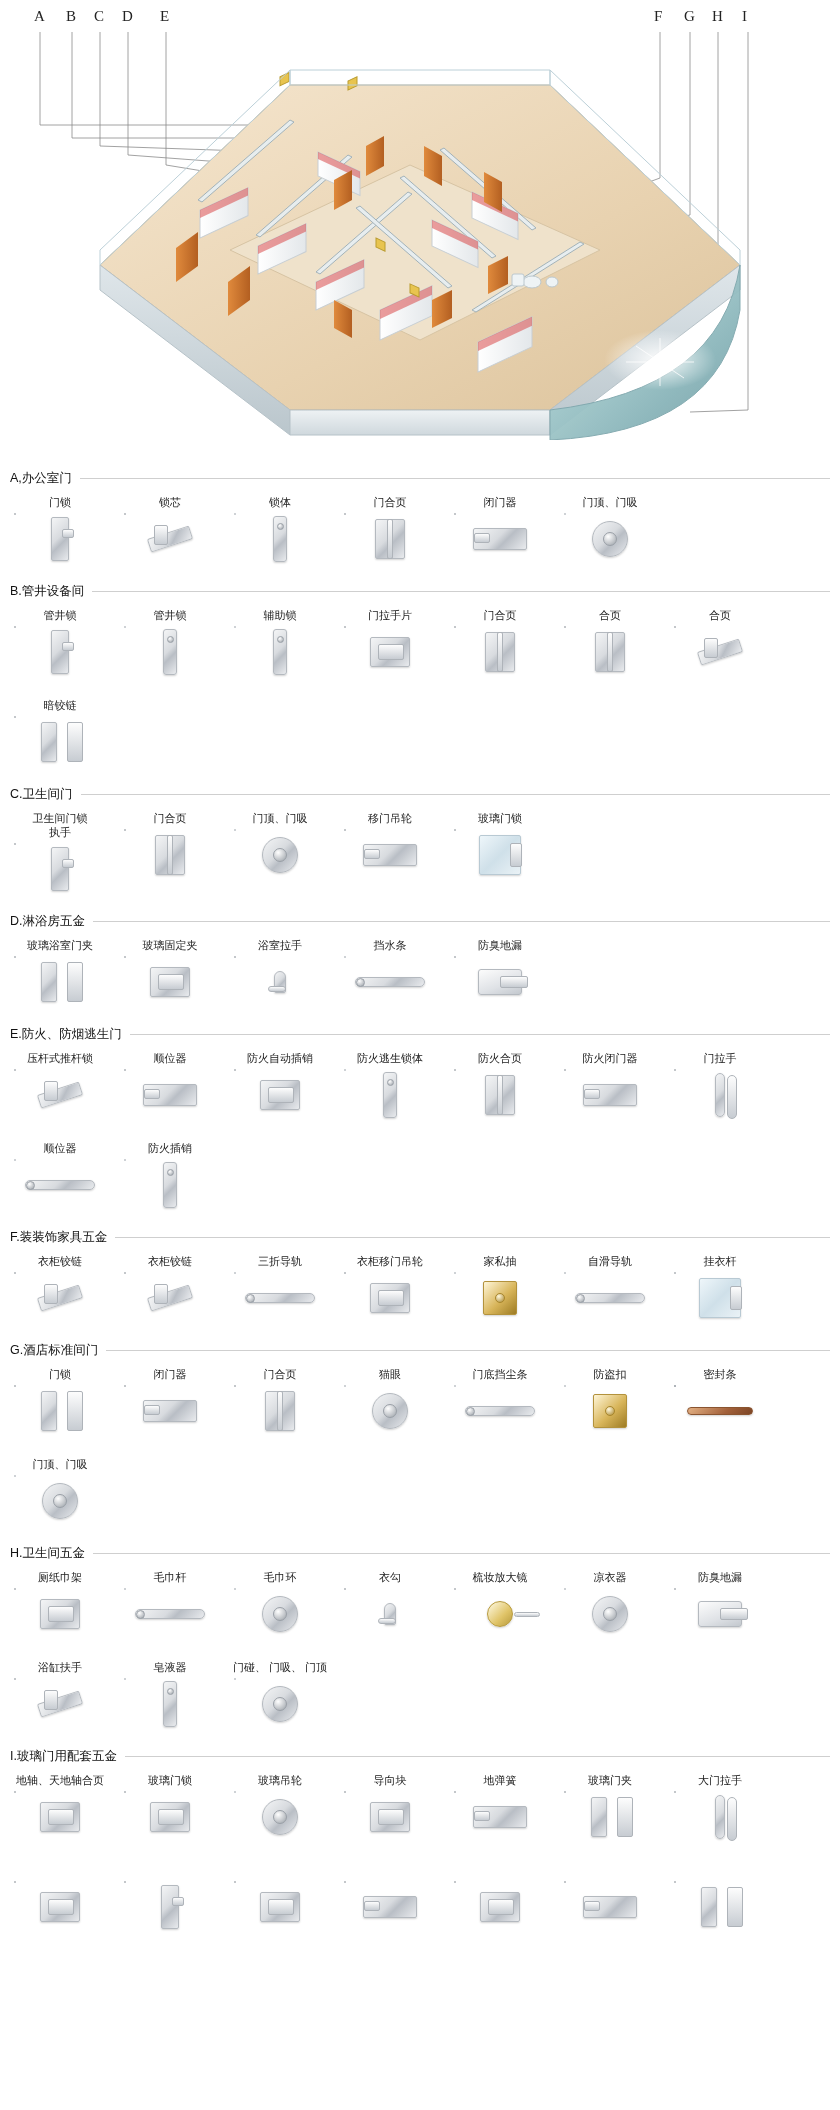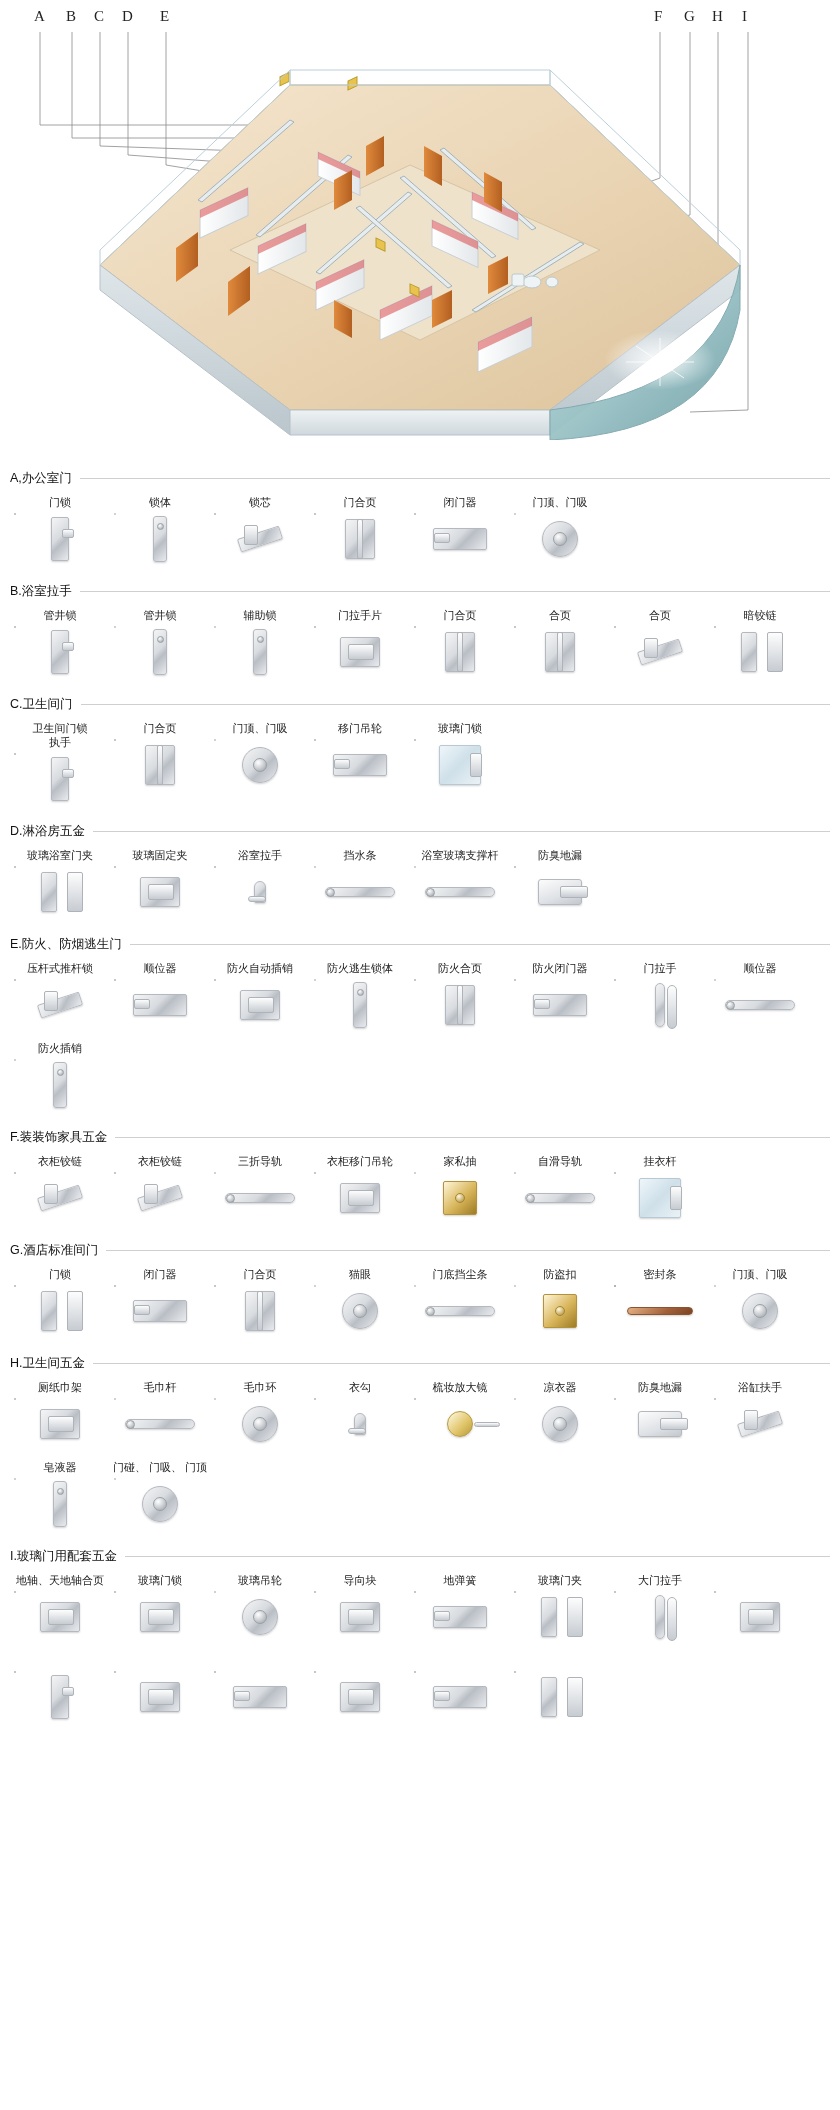--- a/index.html
+++ b/index.html
@@ -53,20 +53,21 @@
     font-family: "Liberation Sans", sans-serif;
   }
   .sec-rule {
     flex: 1 1 auto;
     height: 1px;
     background: #cfcfcf;
   }
   .grid {
     display: flex;
     flex-wrap: wrap;
+    gap: 10px;
   }
   .cell {
     width: 100px;
     padding: 2px 2px 8px 2px;
     text-align: center;
   }
   .cell .lbl {
     font-size: 11px;
     line-height: 14px;
     color: #222;
@@ -312,36 +313,36 @@
       <div class="grid">
           <div class="cell">
             <div class="lbl">门锁</div>
             <div class="thumb v-tall">
               <div class="body"></div>
               <div class="accent"></div>
               <div class="dot"></div>
             </div>
           </div>
           <div class="cell">
+            <div class="lbl">锁芯</div>
+            <div class="thumb v-angle">
+              <div class="body"></div>
+              <div class="accent"></div>
+              <div class="dot"></div>
+            </div>
+          </div>
+          <div class="cell">
             <div class="lbl">锁体</div>
             <div class="thumb v-plate">
               <div class="body"></div>
               <div class="accent"></div>
               <div class="dot"></div>
             </div>
           </div>
           <div class="cell">
-            <div class="lbl">锁芯</div>
-            <div class="thumb v-angle">
-              <div class="body"></div>
-              <div class="accent"></div>
-              <div class="dot"></div>
-            </div>
-          </div>
-          <div class="cell">
             <div class="lbl">门合页</div>
             <div class="thumb v-hinge">
               <div class="body"></div>
               <div class="accent"></div>
               <div class="dot"></div>
             </div>
           </div>
           <div class="cell">
             <div class="lbl">闭门器</div>
             <div class="thumb v-wide">
@@ -356,21 +357,21 @@
               <div class="body"></div>
               <div class="accent"></div>
               <div class="dot"></div>
             </div>
           </div>
         </div>
     </div>
 
     <div class="section">
       <div class="sec-head">
-        <div class="sec-title">B.浴室拉手</div>
+        <div class="sec-title">B.管井设备间</div>
         <div class="sec-rule"></div>
       </div>
       <div class="grid">
           <div class="cell">
             <div class="lbl">管井锁</div>
             <div class="thumb v-tall">
               <div class="body"></div>
               <div class="accent"></div>
               <div class="dot"></div>
             </div>
@@ -516,28 +517,20 @@
           </div>
           <div class="cell">
             <div class="lbl">挡水条</div>
             <div class="thumb v-bar">
               <div class="body"></div>
               <div class="accent"></div>
               <div class="dot"></div>
             </div>
           </div>
           <div class="cell">
-            <div class="lbl">浴室玻璃支撑杆</div>
-            <div class="thumb v-bar">
-              <div class="body"></div>
-              <div class="accent"></div>
-              <div class="dot"></div>
-            </div>
-          </div>
-          <div class="cell">
             <div class="lbl">防臭地漏</div>
             <div class="thumb v-tray">
               <div class="body"></div>
               <div class="accent"></div>
               <div class="dot"></div>
             </div>
           </div>
         </div>
     </div>
 

